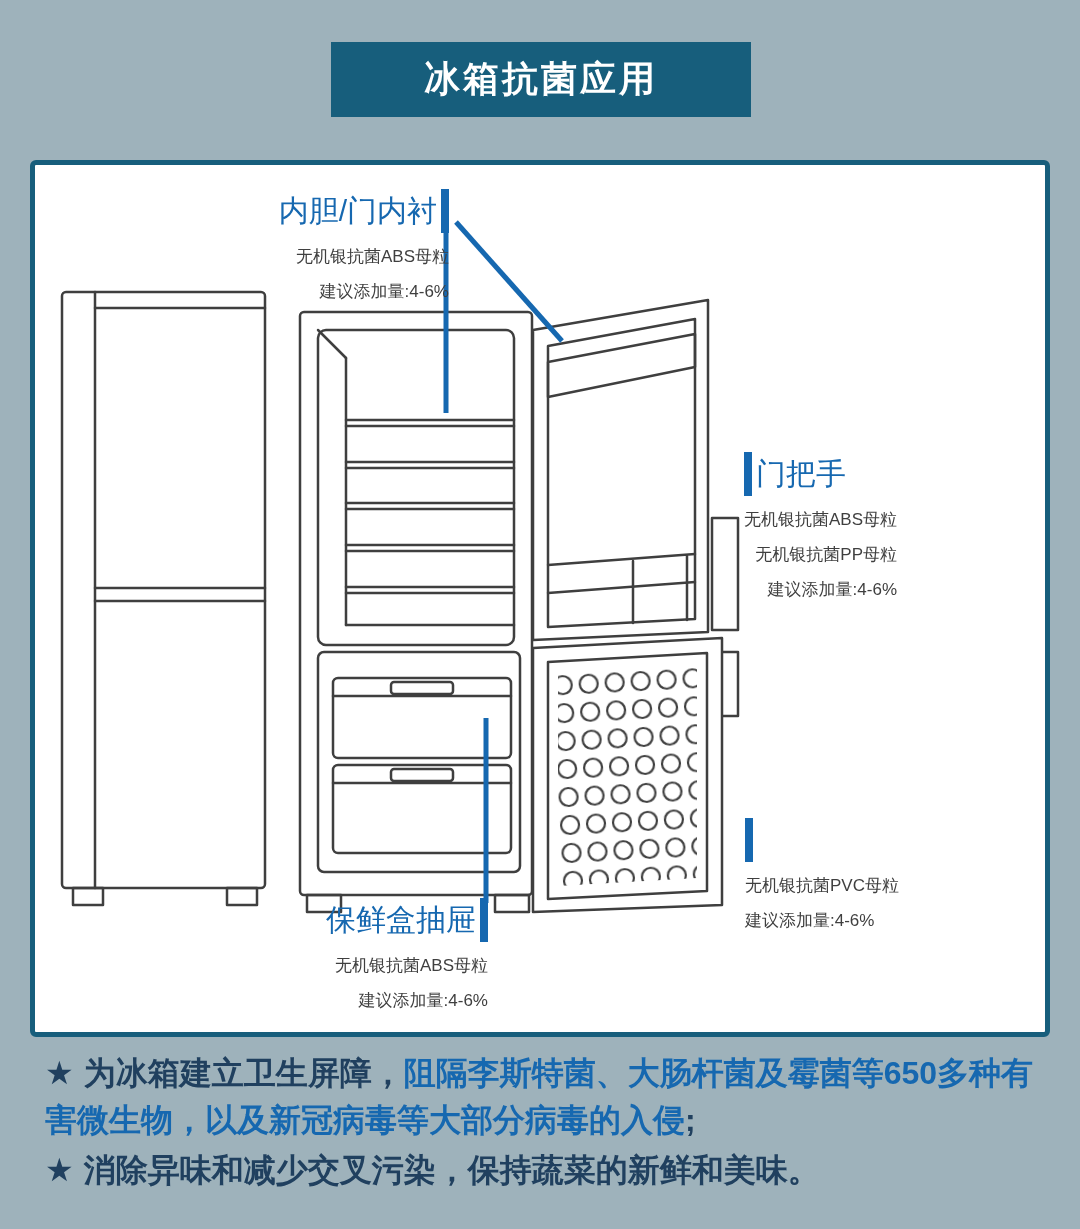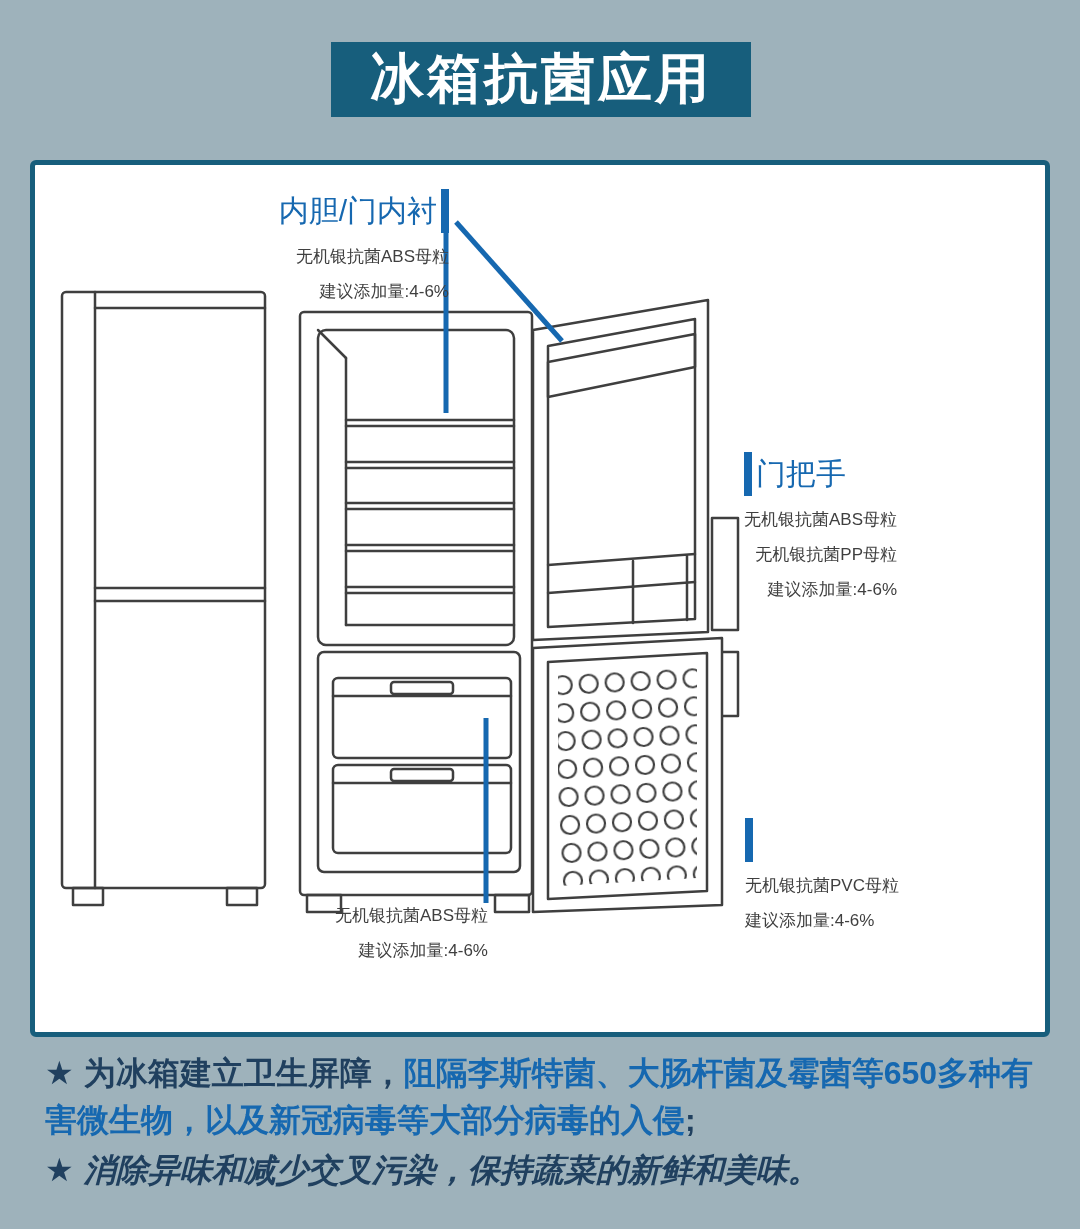--- a/index.html
+++ b/index.html
@@ -3,41 +3,41 @@
 <meta charset="utf-8">
 <style>
   * { margin:0; padding:0; box-sizing:border-box; }
   html,body { background:#ffffff; }
   body { font-family:"Liberation Sans","DejaVu Sans",sans-serif; }
 
   .page { position:relative; width:1080px; height:1229px; background:var(--bg,#9eb2bb); overflow:hidden; }
 
   .title-bar { position:absolute; left:331px; top:42px; width:420px; height:75px;
                background:var(--teal,#175e7c); display:flex; align-items:center; justify-content:center; }
-  .title-bar span { color:#ffffff; font-size:54px; font-weight:bold; letter-spacing:3px; white-space:nowrap; }
+  .title-bar span { color:#ffffff; font-size:36px; font-weight:bold; letter-spacing:3px; white-space:nowrap; }
 
   .panel { position:absolute; left:30px; top:160px; width:1020px; height:877px;
            background:#ffffff; border:5px solid var(--teal,#175e7c); border-radius:6px; }
   .panel svg { position:absolute; left:0; top:0; }
 
   .callout { position:absolute; }
   .co-head { display:flex; align-items:center; gap:4px; margin-bottom:6px; }
   .co-head.right { justify-content:flex-end; }
   .co-title { font-size:30px; font-weight:normal; color:var(--accent,#1668b0); white-space:nowrap; }
   .co-bar { width:8px; height:44px; background:var(--accent,#1668b0); flex:0 0 auto; }
   .co-line { font-size:17px; color:var(--ink,#3f3f3f); line-height:35px; white-space:nowrap; }
 
   .co1 { left:148px; top:24px;  width:266px; text-align:right; }
   .co2 { left:709px; top:287px; text-align:right; }
   .co3 { left:710px; top:653px; text-align:left; }
   .co4 { left:180px; top:733px; width:273px; text-align:right; }
 
   .notes { position:absolute; left:45px; top:1050px; width:992px; color:var(--navy,#20405f); }
   .note { font-size:32px; font-weight:bold; line-height:47px; }
-  .note + .note { margin-top:3px;font-style:italic; }
+  .note + .note { margin-top:3px; }
   .note .star { margin-right:10px; }
   .note .hl { color:var(--accent,#1668b0); }
 
   .lineart { stroke:var(--ink,#3f3f3f); stroke-width:2.5; fill:none; stroke-linejoin:round; stroke-linecap:round; }
   .fillwhite { fill:#ffffff; }
   .pointer { stroke:var(--accent,#1668b0); stroke-width:5; }
 </style>
 </head>
 <body>
 
@@ -145,20 +145,24 @@
 
     <div class="callout co3">
       <div class="co-head">
         <span class="co-bar"></span>
       </div>
       <div class="co-line">无机银抗菌PVC母粒</div>
       <div class="co-line">建议添加量:4-6%</div>
     </div>
 
     <div class="callout co4">
+      <div class="co-head right">
+        <span class="co-title">保鲜盒抽屉</span>
+        <span class="co-bar"></span>
+      </div>
       <div class="co-line">无机银抗菌ABS母粒</div>
       <div class="co-line">建议添加量:4-6%</div>
     </div>
 
   </div>
 
   <div class="notes">
     <p class="note">
       <span class="star">★</span><span>为冰箱建立卫生屏障，</span><span class="hl">阻隔李斯特菌、大肠杆菌及霉菌等650多种有害微生物，以及新冠病毒等大部分病毒的入侵</span><span>;</span>
     </p>

